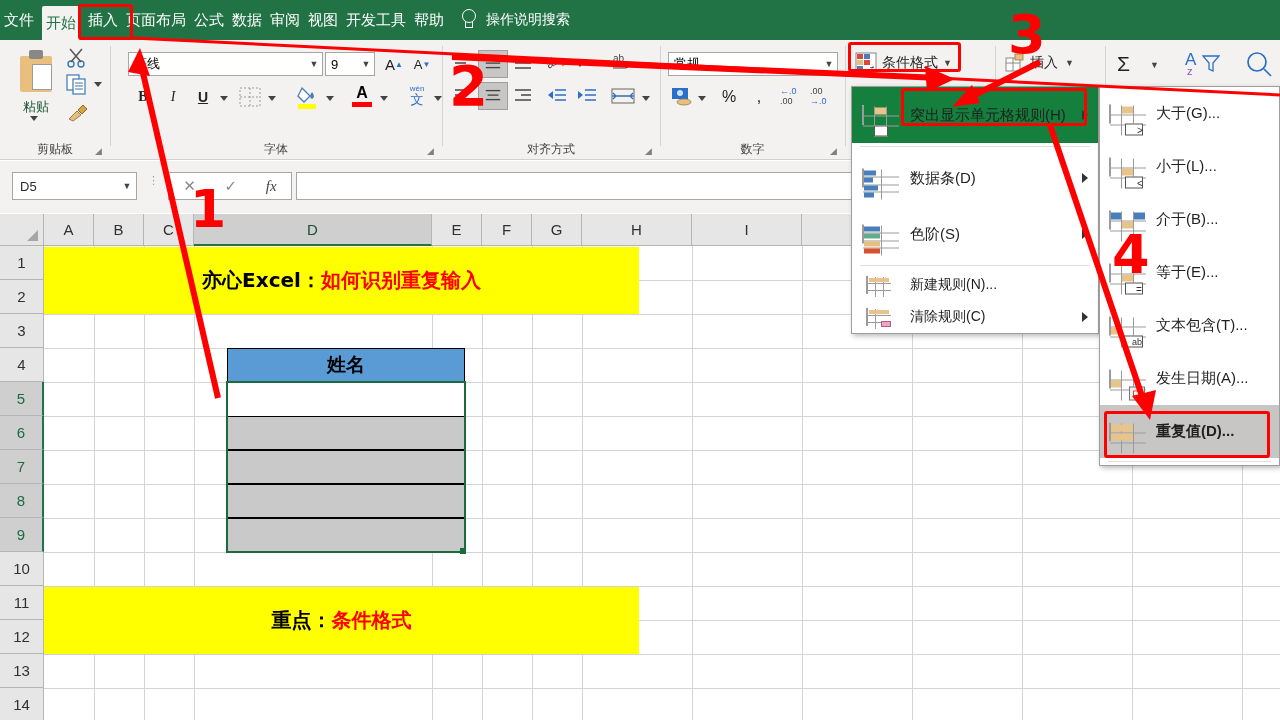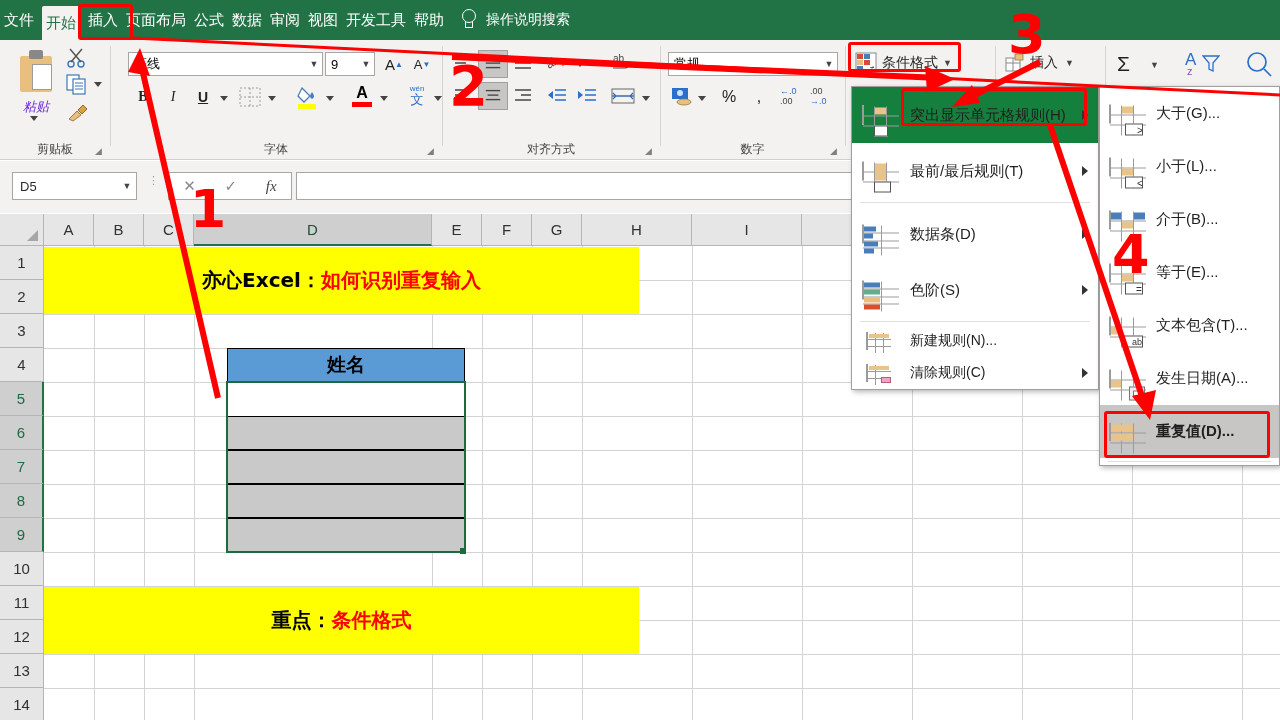--- a/index.html
+++ b/index.html
@@ -50,21 +50,21 @@
   .grp-sep { position:absolute; top:6px; width:1px; height:100px; background:#d6d4d2; }
   .dlg-launch {
     position:absolute; bottom:4px; font-size:9px; color:#808080;
   }
 
   
   .clipbd-icon{ position:absolute; left:16px; top:8px; width:44px; height:52px; }
   .clip-body{ position:absolute; left:4px; top:8px; width:32px; height:36px; background:#e8bf7e; border-radius:2px;}
   .clip-top{ position:absolute; left:13px; top:2px; width:14px; height:9px; background:#8a8886; border-radius:2px;}
   .clip-page{ position:absolute; left:16px; top:16px; width:20px; height:26px; background:#fff; border:1px solid #9b9b9b;}
-  .clip-text{ position:absolute; left:6px; top:58px; width:60px; text-align:center; font-size:13px; color:#6d28d9;font-style:italic;}
+  .clip-text{ position:absolute; left:6px; top:58px; width:60px; text-align:center; font-size:13px; color:#14532d;}
   .clip-caret{ position:absolute; left:30px; top:76px; border-left:4px solid transparent; border-right:4px solid transparent; border-top:5px solid #444;}
   .scissor{ position:absolute; left:66px; top:8px; width:22px; height:20px; }
   .copy-ic{ position:absolute; left:66px; top:34px; width:22px; height:22px; }
   .brush-ic{ position:absolute; left:66px; top:62px; width:24px; height:20px; }
   .mini-caret{ position:absolute; border-left:4px solid transparent; border-right:4px solid transparent; border-top:5px solid #444; }
 
   
   .ctl-box {
     position:absolute; background:#fff; border:1px solid #a7a6a5;
     display:flex; align-items:center; font-size:13px; color:#000;
@@ -552,32 +552,20 @@
         <i style="left:0;top:9px;width:36px;height:1px;"></i><i style="left:0;top:19px;width:36px;height:1px;"></i>
         <i style="left:11px;top:0;width:1px;height:30px;"></i><i style="left:23px;top:0;width:1px;height:30px;"></i>
         <i class="hl1" style="left:12px;top:1px;width:11px;height:7px;"></i>
         <i style="left:11px;top:19px;width:14px;height:11px;background:#fff;border:1px solid #555;"></i>
       </span>
     </span>
     <span>突出显示单元格规则(H)</span>
     <span class="arr"></span>
   </div>
 
-  <div class="mi">
-    <span class="mico">
-      <span class="tg">
-        <i style="left:0;top:9px;width:36px;height:1px;"></i><i style="left:0;top:19px;width:36px;height:1px;"></i>
-        <i style="left:11px;top:0;width:1px;height:30px;"></i><i style="left:23px;top:0;width:1px;height:30px;"></i>
-        <i class="hl1" style="left:12px;top:1px;width:11px;height:17px;"></i>
-        <i style="left:11px;top:19px;width:17px;height:11px;background:#fff;border:1px solid #555;"></i>
-      </span>
-    </span>
-    <span>最前/最后规则(T)</span>
-    <span class="arr"></span>
-  </div>
   <div class="msep"></div>
 
   <div class="mi">
     <span class="mico">
       <span class="tg">
         <i style="left:0;top:7px;width:36px;height:1px;"></i><i style="left:0;top:15px;width:36px;height:1px;"></i><i style="left:0;top:22px;width:36px;height:1px;"></i>
         <i style="left:18px;top:0;width:1px;height:30px;"></i>
         <i class="bl" style="left:1px;top:1px;width:12px;height:5px;"></i>
         <i class="bl" style="left:1px;top:8px;width:9px;height:5px;"></i>
         <i class="bl" style="left:1px;top:16px;width:14px;height:5px;"></i>

